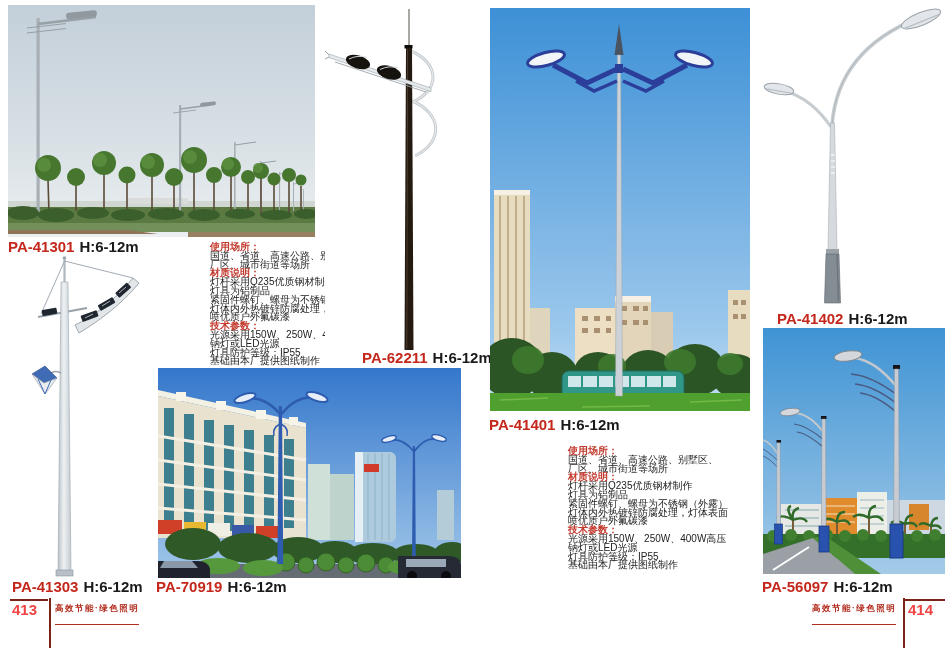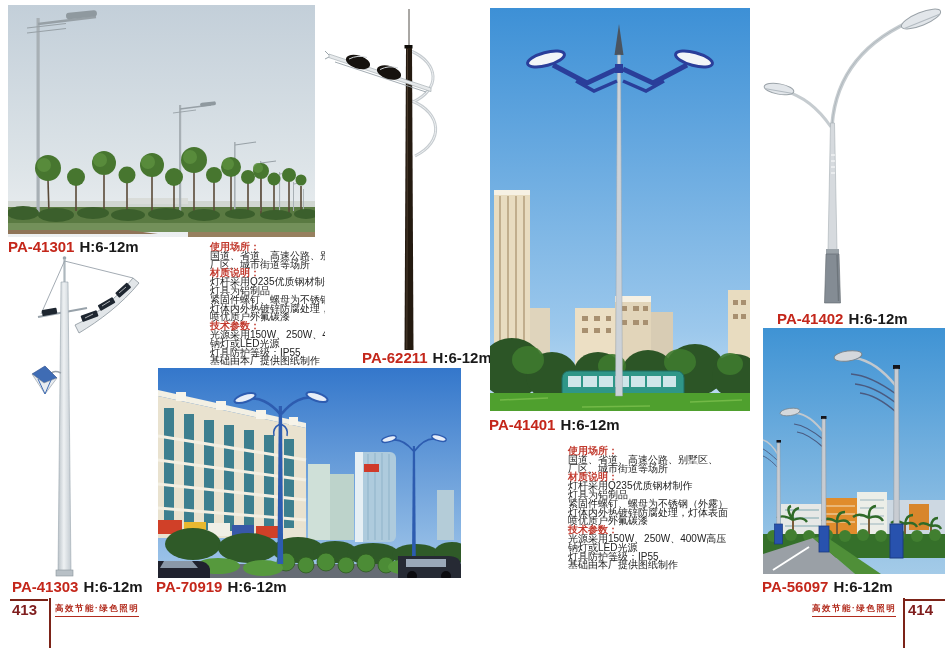--- a/index.html
+++ b/index.html
@@ -6,25 +6,25 @@
   #spread{position:relative;width:950px;height:649px;background:#fff;overflow:hidden;
           font-family:Liberation Sans, sans-serif;}
   .photo{position:absolute;overflow:hidden;}
   .photo svg, .draw svg{display:block;}
   .draw{position:absolute;overflow:hidden;background:#fff;}
   .prod-label{position:absolute;white-space:nowrap;font-size:15px;font-weight:700;}
   .prod-label .code{color:#c4271b;}
   .prod-label .hgt{color:#1a1a1a;font-weight:600;margin-left:5px;}
   .specs{position:absolute;width:172px;font-size:10px;line-height:8.8px;color:#222;}
   .specs .hd{color:#c23a2e;font-weight:700;}
-  .footer-num{position:absolute;font-size:15px;font-weight:700;color:#7f1d1d;}
+  .footer-num{position:absolute;font-size:15px;font-weight:700;color:#ef4444;}
   .fline-h{position:absolute;height:2px;background:#7c2318;}
   .fline-v{position:absolute;width:2px;background:#7c2318;}
   .slogan{position:absolute;font-size:8.5px;font-weight:700;color:#b22c1e;
-          letter-spacing:1.5px;border-bottom:1px solid #b22c1e;padding-bottom:1px;white-space:nowrap;}
+          letter-spacing:1.5px;border-bottom:1px solid #b22c1e;padding-bottom:9px;white-space:nowrap;}
 </style>
 </head>
 <body>
 
 <div id="spread">
 
   <div class="photo" style="left:8px;top:5px;width:307px;height:232px;">
     <svg width="307" height="232" viewBox="0 0 307 232">
       <defs>
         <linearGradient id="sky1" x1="0" y1="0" x2="0" y2="1">

